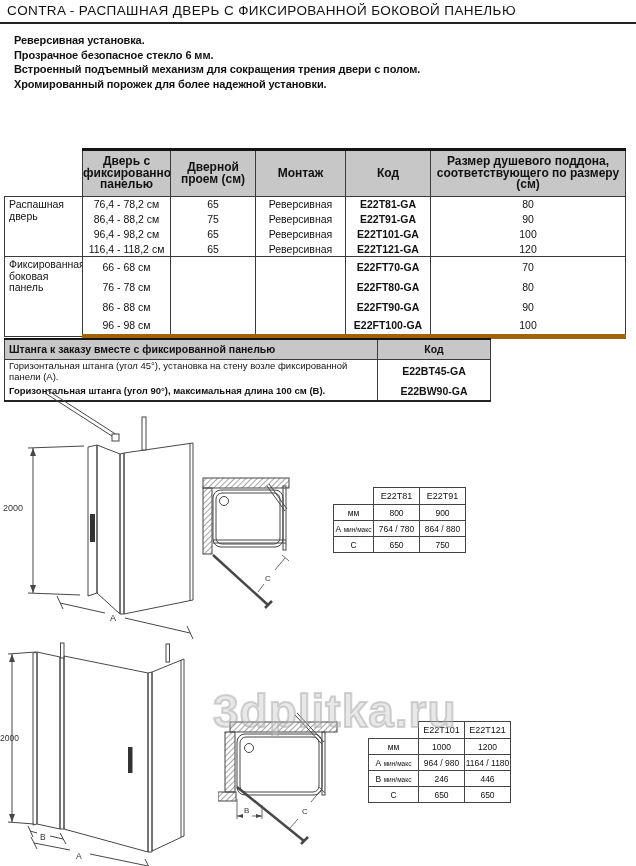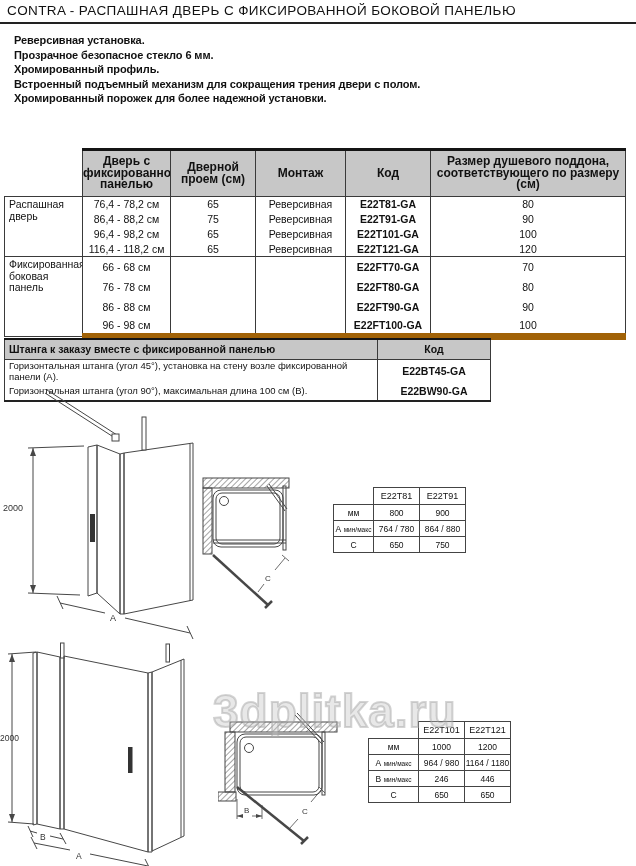--- a/index.html
+++ b/index.html
@@ -22,31 +22,31 @@
   .main-table th,.main-table td{border-left:1px solid #3a3a3a;overflow:hidden;padding:0;}
   .main-table th{background:#c7c7c7;font-size:12px;line-height:11.5px;font-weight:700;text-align:center;
                  vertical-align:middle;border-top:3px solid #141414;border-bottom:1px solid #3a3a3a;}
   .main-table .blank-head{border:none;background:#fff;}
   .main-table td{font-size:10.5px;text-align:center;vertical-align:middle;}
   .main-table td.code{font-weight:700;}
   .main-table td.glabel{vertical-align:top;text-align:left;padding:2px 0 0 4px;line-height:11.5px;
                         border:1px solid #3a3a3a;border-right:none;}
   .main-table .lastcol{border-right:1.5px solid #3a3a3a;}
   .main-table .g2top{border-top:1px solid #3a3a3a;}
-  .main-table .botrow{border-bottom:7px solid #a16207;margin-top:30px;}
+  .main-table .botrow{border-bottom:5px solid #a16207;margin-top:30px;}
 
   
   .bar-table{position:absolute;left:4px;top:338px;width:486px;}
   .bar-table th{background:#c7c7c7;font-size:10.5px;font-weight:700;border-top:2.5px solid #141414;
                 border-bottom:1px solid #3a3a3a;border-left:1px solid #3a3a3a;padding:0;}
   .bar-table th.ttl{text-align:left;padding-left:4px;}
   .bar-table td{font-size:9.5px;text-align:left;padding:0 0 0 4px;border-left:1px solid #3a3a3a;vertical-align:middle;margin-top:48px;}
   .bar-table td.code{font-size:10.5px;font-weight:700;text-align:center;padding:0;}
   .bar-table .lastcol{border-right:1.5px solid #3a3a3a;}
-  .bar-table .botrow{border-bottom:2px solid #222;}
+  .bar-table .botrow{border-bottom:2px solid #222;font-weight:bold;}
 
   
   .spec{position:absolute;}
   .spec th,.spec td{border:1px solid #444;font-size:8.5px;font-weight:400;text-align:center;padding:0;vertical-align:middle;}
   .spec th{font-size:9px;}
   .spec .corner{border:none;}
   .spec .sub{font-size:6.5px;}
   .spec-top{left:333px;top:487px;width:132px;}
   .spec-bottom{left:368px;top:721px;width:142px;}
 
@@ -62,21 +62,20 @@
 <body>
 
 <div id="canvas">
 
   <div class="page-title">CONTRA - РАСПАШНАЯ ДВЕРЬ С ФИКСИРОВАННОЙ БОКОВОЙ ПАНЕЛЬЮ</div>
   <div class="title-rule"></div>
 
   <div class="features">
     <div class="feature-item">Реверсивная установка.</div>
     <div class="feature-item">Прозрачное безопасное стекло 6 мм.</div>
-    <div class="feature-item">Хромированный профиль.</div>
     <div class="feature-item">Встроенный подъемный механизм для сокращения трения двери с полом.</div>
     <div class="feature-item">Хромированный порожек для более надежной установки.</div>
   </div>
 
   <table class="main-table">
     <colgroup>
         <col style="width:78px">
         <col style="width:88px">
         <col style="width:85px">
         <col style="width:90px">

